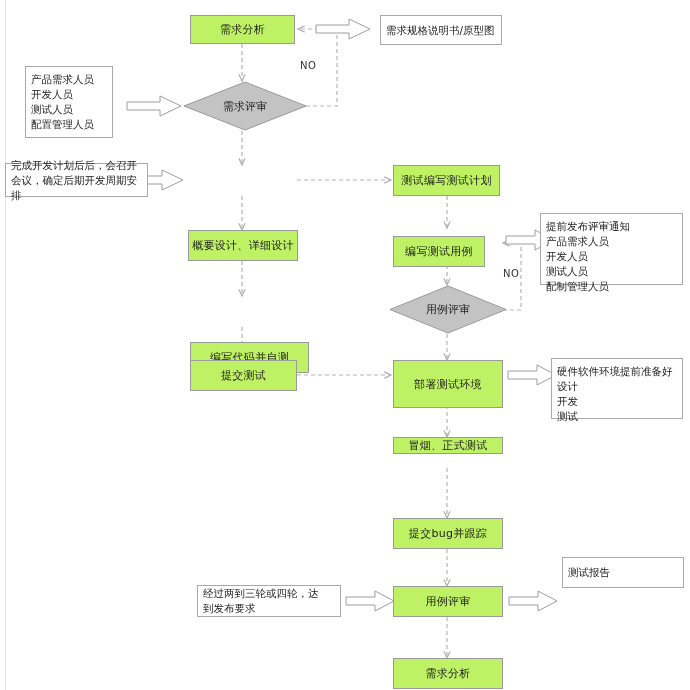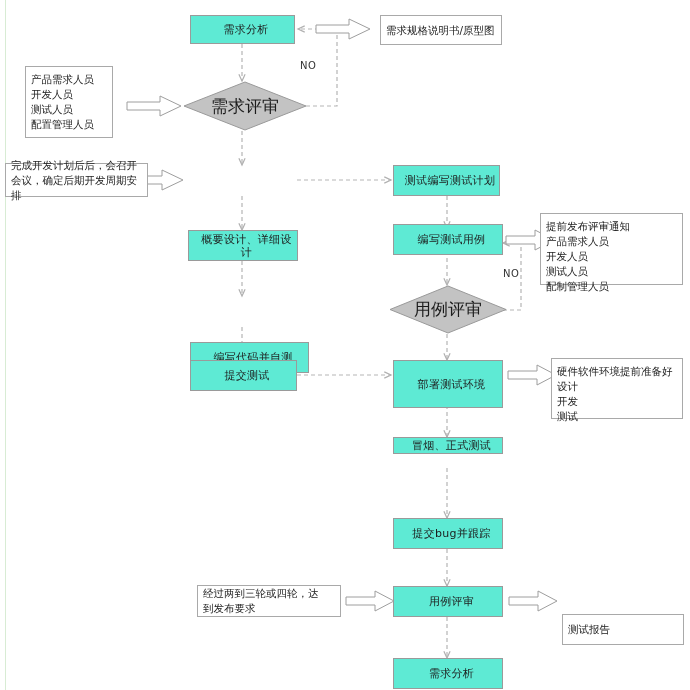--- a/index.html
+++ b/index.html
@@ -29,41 +29,40 @@
     left: 0;
     top: 0;
     width: 690px;
     height: 690px;
     pointer-events: none;
   }
   
   .node {
     position: absolute;
     box-sizing: border-box;
-    background: #5eead4;
+    background: #bef264;
     border: 1px solid #9a9a9a;
     color: #1c1c1c;
     font-size: 11px;
     line-height: 13px;
     display: flex;
     align-items: center;
     justify-content: center;
     text-align: center;
     letter-spacing: .3px;
-    padding-left: 7px;
   }
   
   .diamond {
     position: absolute;
     box-sizing: border-box;
     display: flex;
     align-items: center;
     justify-content: center;
     color: #1c1c1c;
-    font-size: 17px;
+    font-size: 11px;
     text-align: left;
   }
   .diamond .dshape {
     position: absolute;
     left: 0; top: 0;
     width: 100%; height: 100%;
   }
   .diamond .dlabel {
     position: relative;
     z-index: 2;
@@ -195,30 +194,30 @@
 配制管理人员</div>
 
   <div class="note" style="left:551px; top:358px; width:132px; height:61px;">硬件软件环境提前准备好
 设计
 开发
 测试</div>
 
   <div class="note center-v" style="left:197px; top:585px; width:144px; height:32px;">经过两到三轮或四轮，达
 到发布要求</div>
 
-  <div class="note center-v" style="left:562px; top:614px; width:122px; height:31px;">测试报告</div>
+  <div class="note center-v" style="left:562px; top:557px; width:122px; height:31px;">测试报告</div>
 
   <div class="node" style="left:190px; top:15px; width:105px; height:29px;">需求分析</div>
 
 
   <div class="node" style="left:393px; top:165px; width:107px; height:31px;">测试编写测试计划</div>
 
   <div class="node" style="left:188px; top:230px; width:110px; height:31px;">概要设计、详细设计</div>
 
-  <div class="node" style="left:393px; top:224px; width:110px; height:31px;">编写测试用例</div>
+  <div class="node" style="left:393px; top:236px; width:92px; height:31px;">编写测试用例</div>
 
   <div class="node" style="left:190px; top:308px; width:119px; height:31px;margin-top:34px;">编写代码并自测</div>
 
   <div class="node" style="left:190px; top:360px; width:107px; height:31px;">提交测试</div>
 
   <div class="node" style="left:393px; top:360px; width:110px; height:48px;">部署测试环境</div>
 
   <div class="node" style="left:393px; top:437px; width:110px; height:17px;">冒烟、正式测试</div>
 
   <div class="node" style="left:393px; top:518px; width:110px; height:31px;">提交bug并跟踪</div>

